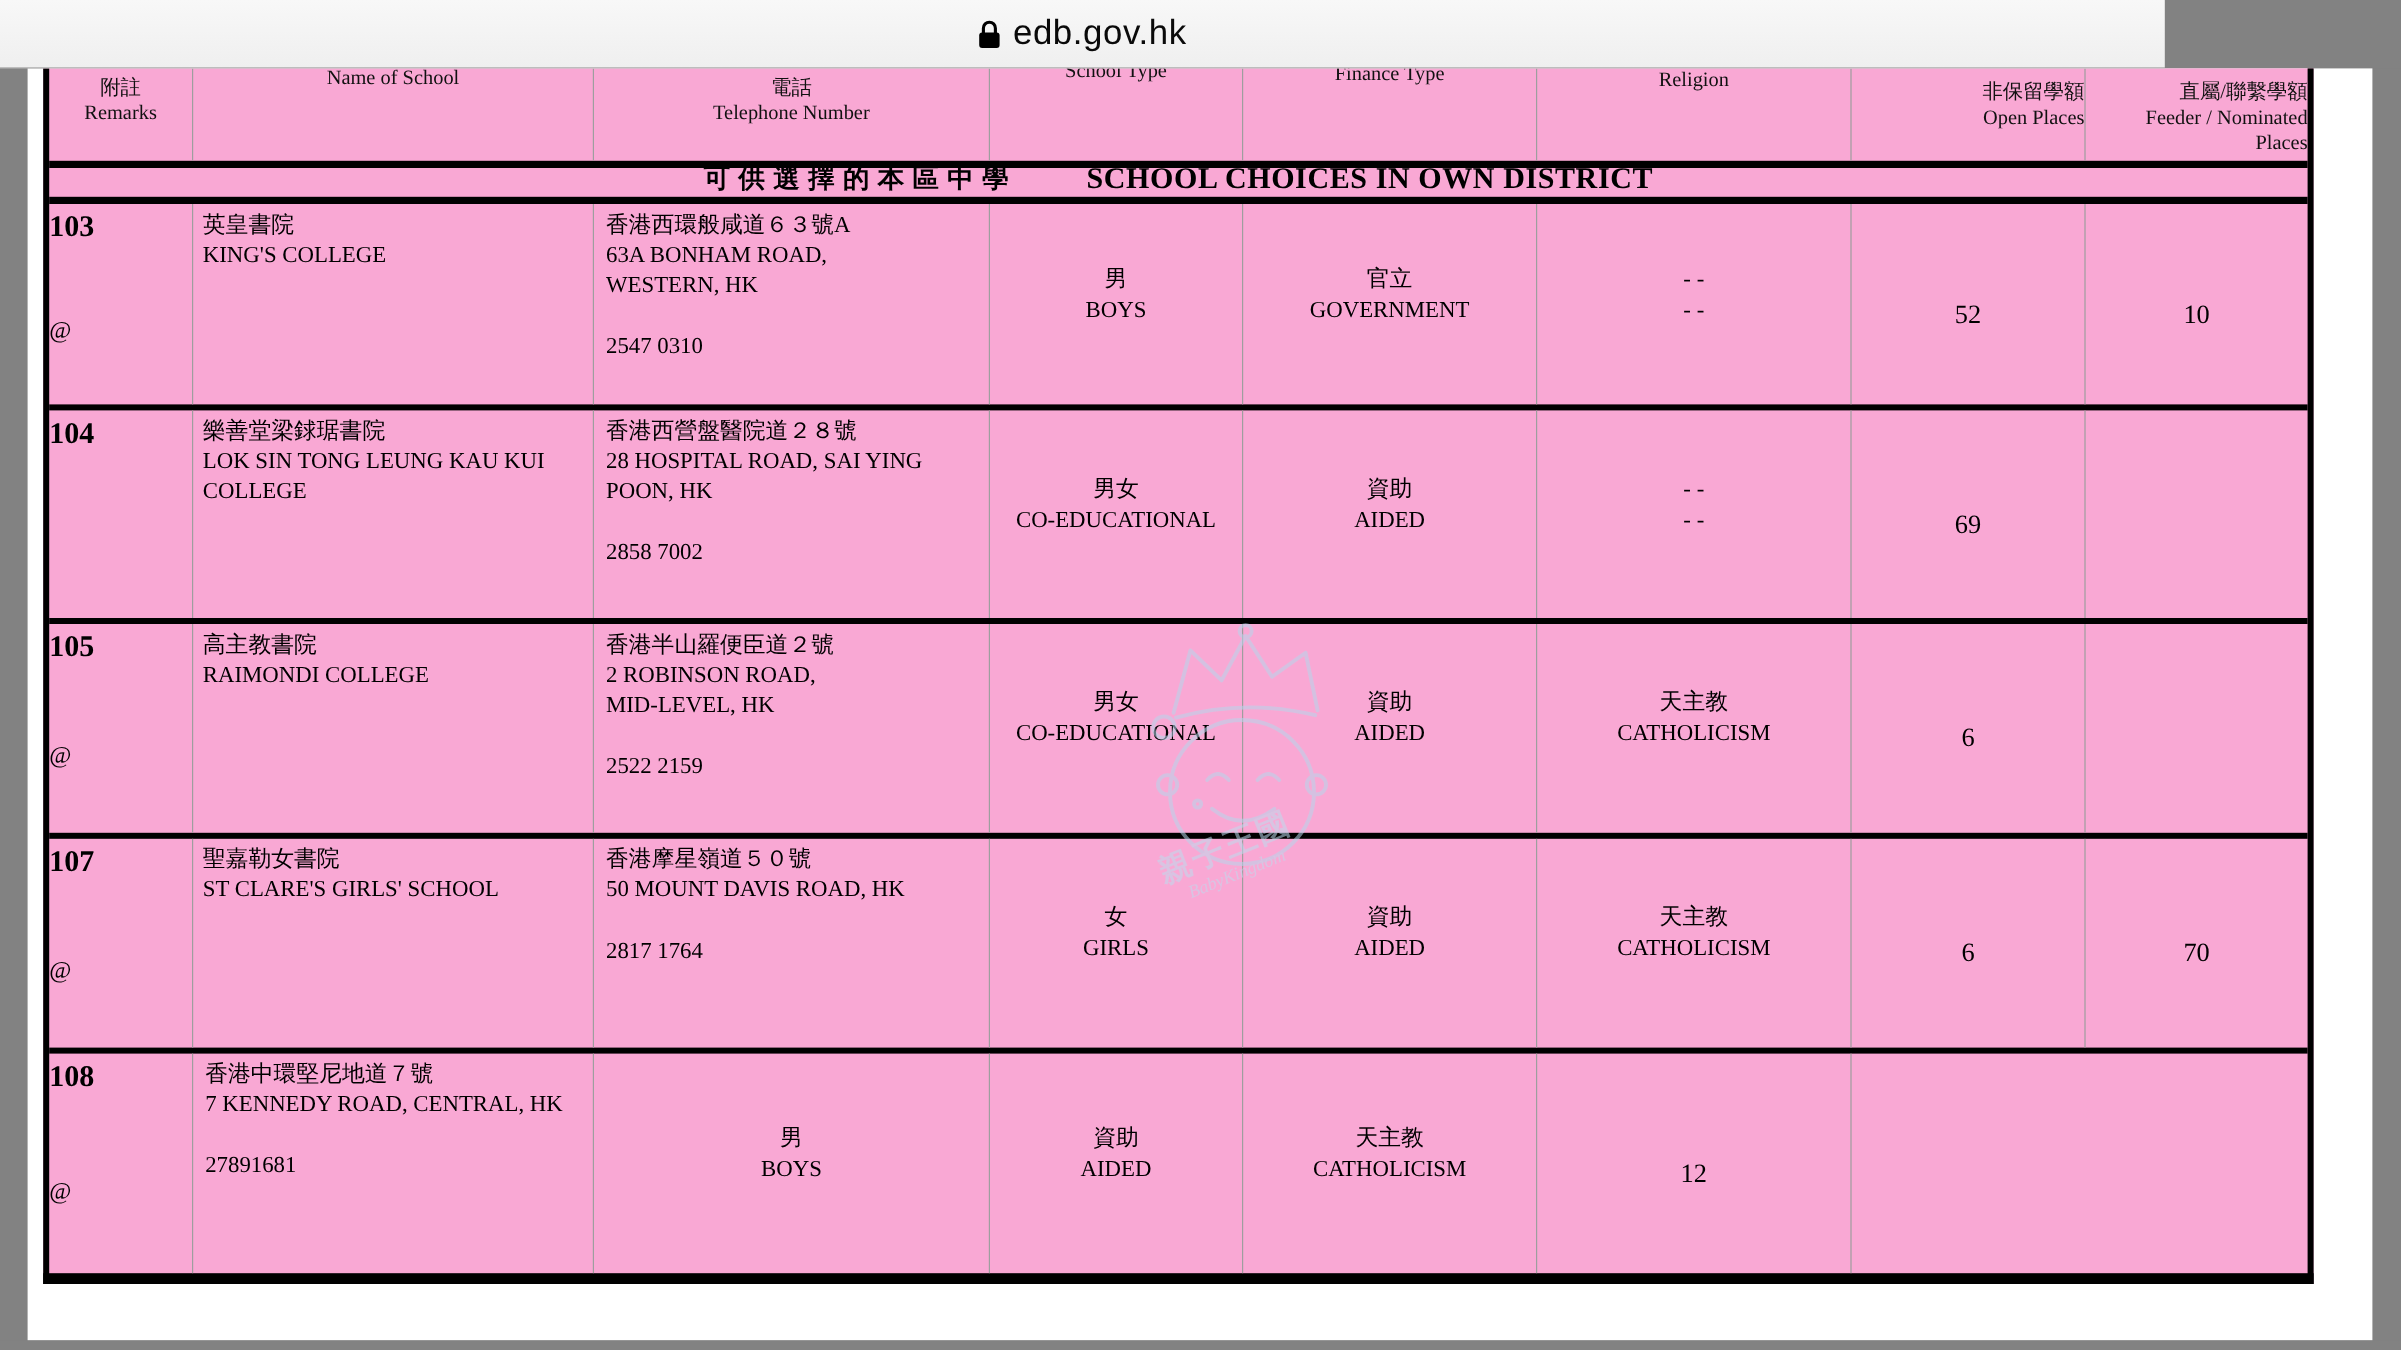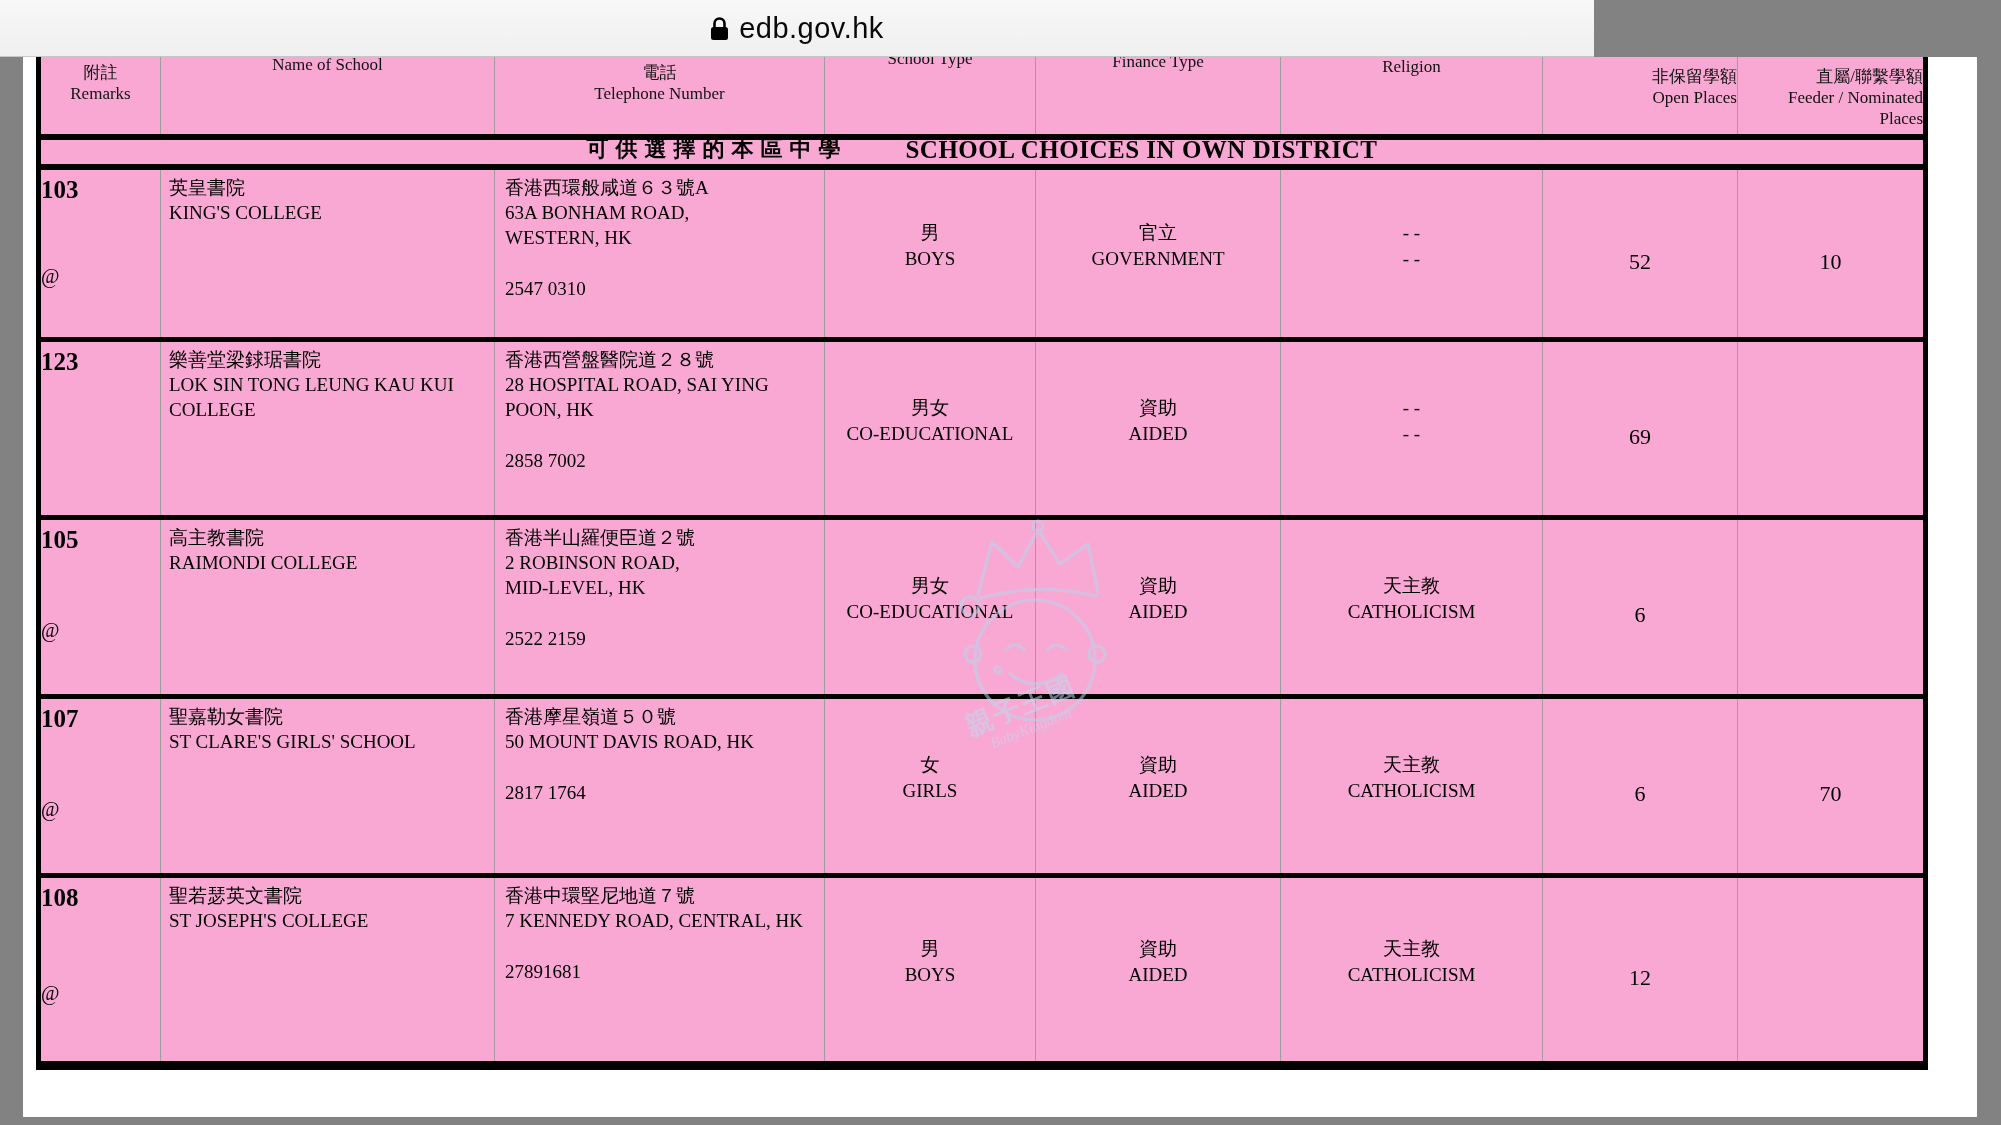--- a/index.html
+++ b/index.html
@@ -1,21 +1,21 @@
 <!DOCTYPE html>
 <html><head>
 <meta charset="utf-8">
 <style>
   * { margin: 0; padding: 0; box-sizing: border-box; }
   html, body { width: 2001px; height: 1125px; overflow: hidden; }
   body { font-family: "Liberation Serif", "DejaVu Serif", serif; background: #828282; }
 
   
   .chrome {
-    position: absolute; left: 0; top: 0; width: 1594px; height: 57px;
+    position: absolute; left: 0; top: 0; width: 1804px; height: 57px;
     background: linear-gradient(#f8f8f8, #efefef);
     border-bottom: 1px solid #c6c6c6;
     display: flex; align-items: center; justify-content: center;
     z-index: 30;
   }
   .urlbar { display: flex; align-items: center; gap: 10px; cursor: default; }
   .urlbar .url {
     font-family: "Liberation Sans", "DejaVu Sans", sans-serif;
     font-size: 29px; color: #0a0a0a; letter-spacing: 0.5px;
   }
@@ -191,21 +191,21 @@
         <div class="cell c-mid">官立
 GOVERNMENT</div>
         <div class="cell c-mid">- -
 - -</div>
         <div class="cell c-num">52</div>
         <div class="cell c-num">10</div>
       </div>
 
       <div class="grid-row drow r2">
         <div class="cell c-remark">
-          <div class="row-no">123</div>
+          <div class="row-no">104</div>
           <div class="row-at"></div>
         </div>
         <div class="cell c-name">樂善堂梁銶琚書院
 LOK SIN TONG LEUNG KAU KUI
 COLLEGE</div>
         <div class="cell c-addr">
           <div class="addr-lines">香港西營盤醫院道２８號
 28 HOSPITAL ROAD, SAI YING
 POON, HK</div>
           <div class="phone">2858 7002</div>
@@ -263,22 +263,20 @@
 CATHOLICISM</div>
         <div class="cell c-num">6</div>
         <div class="cell c-num">70</div>
       </div>
 
       <div class="grid-row drow r5">
         <div class="cell c-remark">
           <div class="row-no">108</div>
           <div class="row-at">@</div>
         </div>
-        <div class="cell c-name">聖若瑟英文書院
-ST JOSEPH'S COLLEGE</div>
         <div class="cell c-addr">
           <div class="addr-lines">香港中環堅尼地道７號
 7 KENNEDY ROAD, CENTRAL, HK</div>
           <div class="phone">27891681</div>
         </div>
         <div class="cell c-mid">男
 BOYS</div>
         <div class="cell c-mid">資助
 AIDED</div>
         <div class="cell c-mid">天主教

